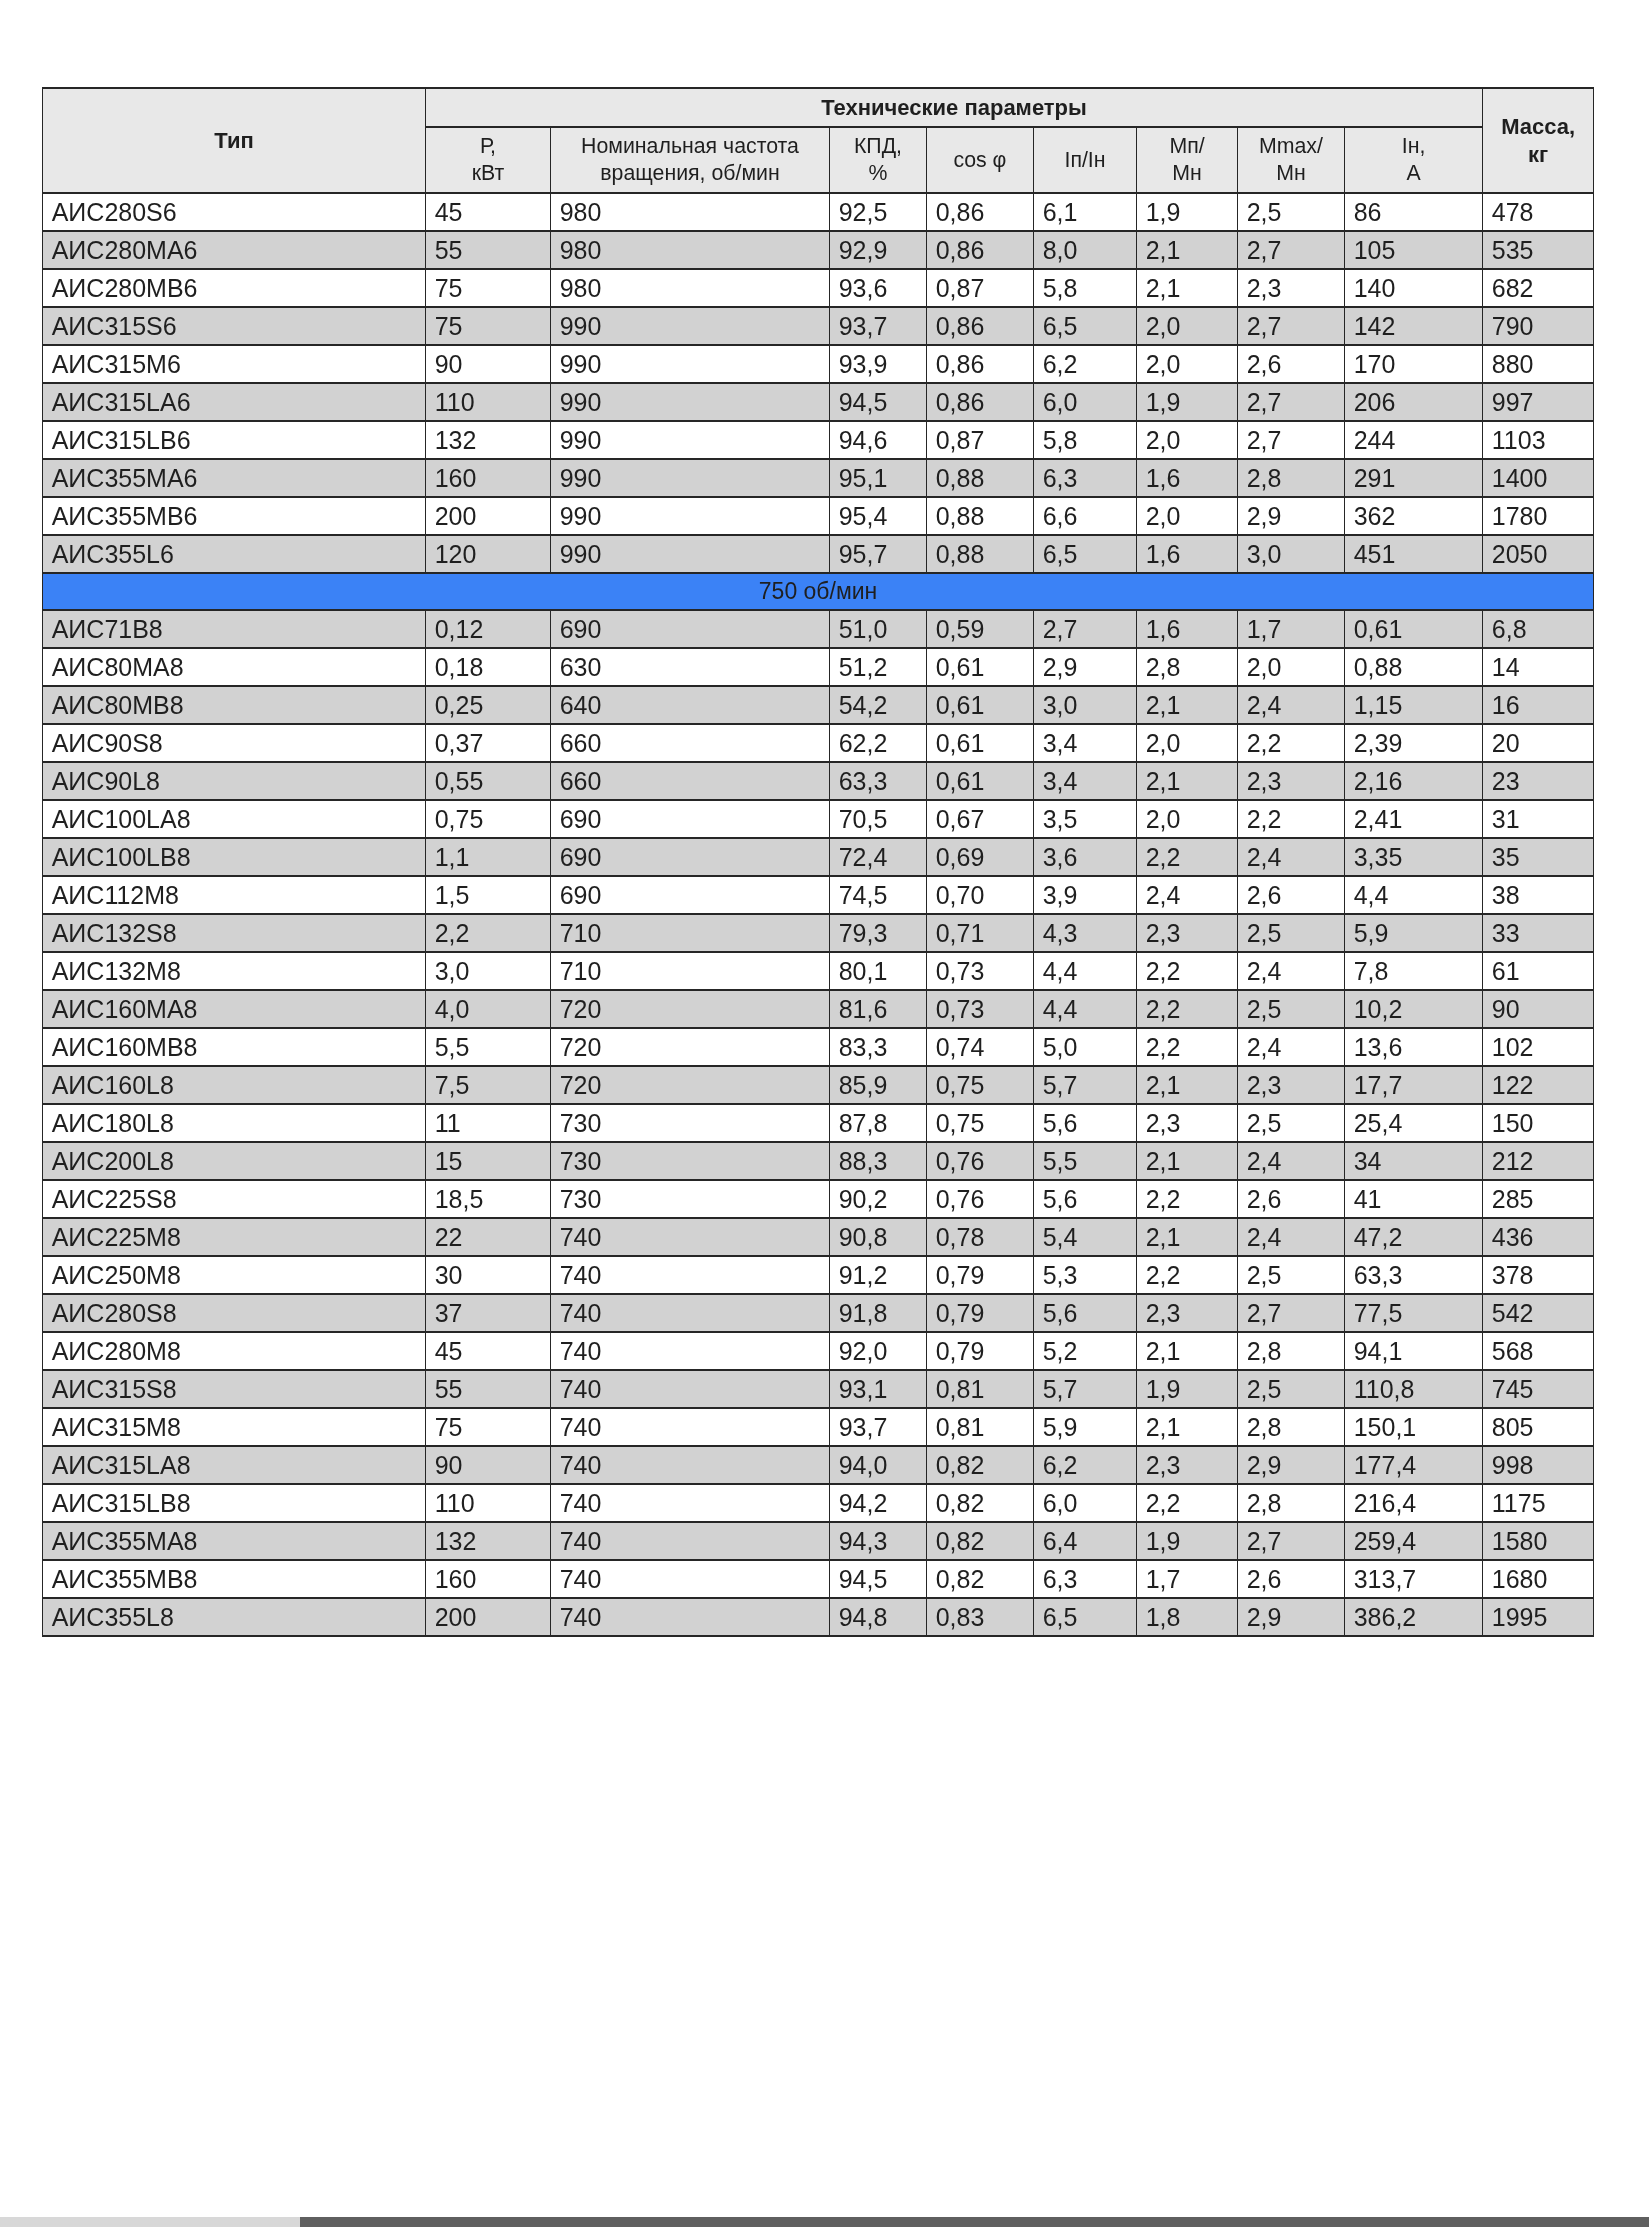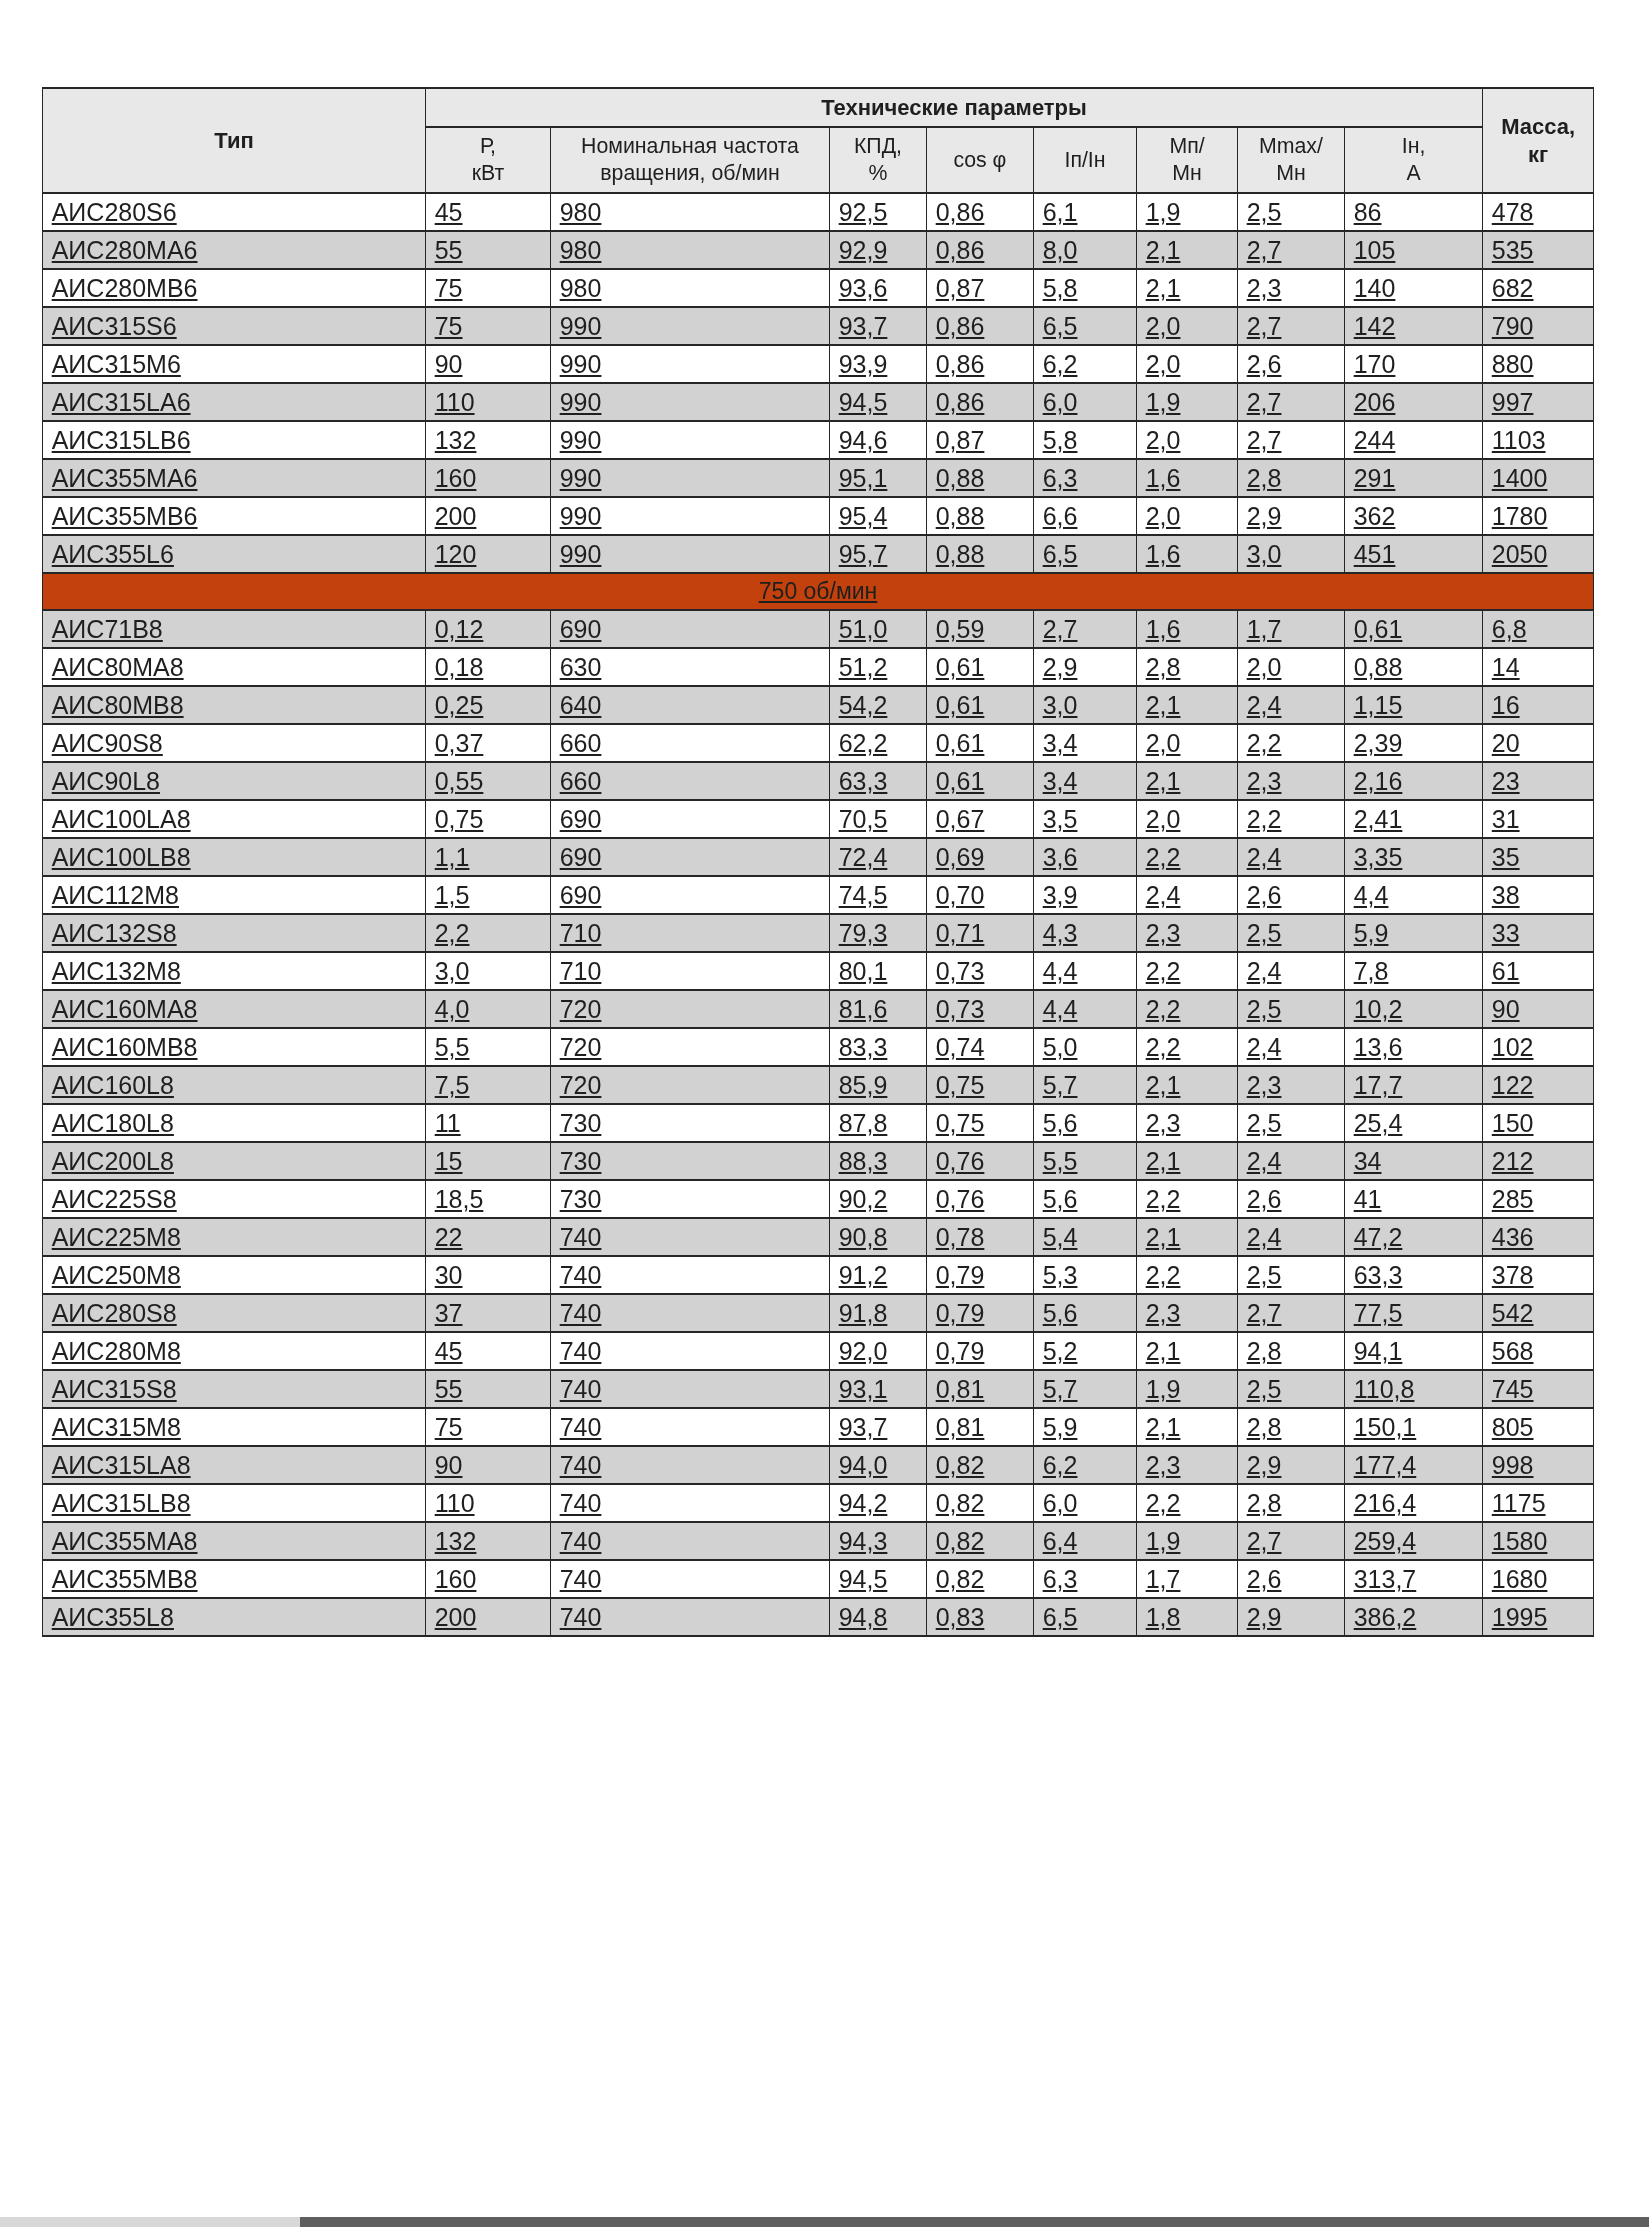--- a/index.html
+++ b/index.html
@@ -40,37 +40,37 @@
     line-height: 1.25;
     padding: 2.7px 4px;
   }
   .spec-table tr.group-row { height: 39px; }
   .spec-table tr.sub-row { height: 66px; }
   .spec-table .th-type, .spec-table .th-mass, .spec-table .th-group {
     font-weight: bold;
     font-size: 22px;
   }
 
-  .spec-table tbody tr { height: 38px; text-decoration: underline; }
+  .spec-table tbody tr { height: 38px; }
   .spec-table tbody td {
     font-size: 25px;
     padding: 0 4px 0 8.7px;
     vertical-align: middle;
     white-space: nowrap;
     background: #ffffff;
     line-height: 1.05;
   }
   .spec-table tbody tr.shaded td { background: #d2d2d2; }
 
   .spec-table tbody tr.separator-row { height: 37px; }
   .spec-table tbody td.separator-cell {
     text-align: center;
     padding: 0;
     font-size: 23px;
-    background: #c2410c;
+    background: #3b82f6;
   }
 
   .footer-bar {
     position: absolute;
     left: 0;
     top: 2217px;
     width: 1649px;
     height: 10px;
     display: flex;
   }

